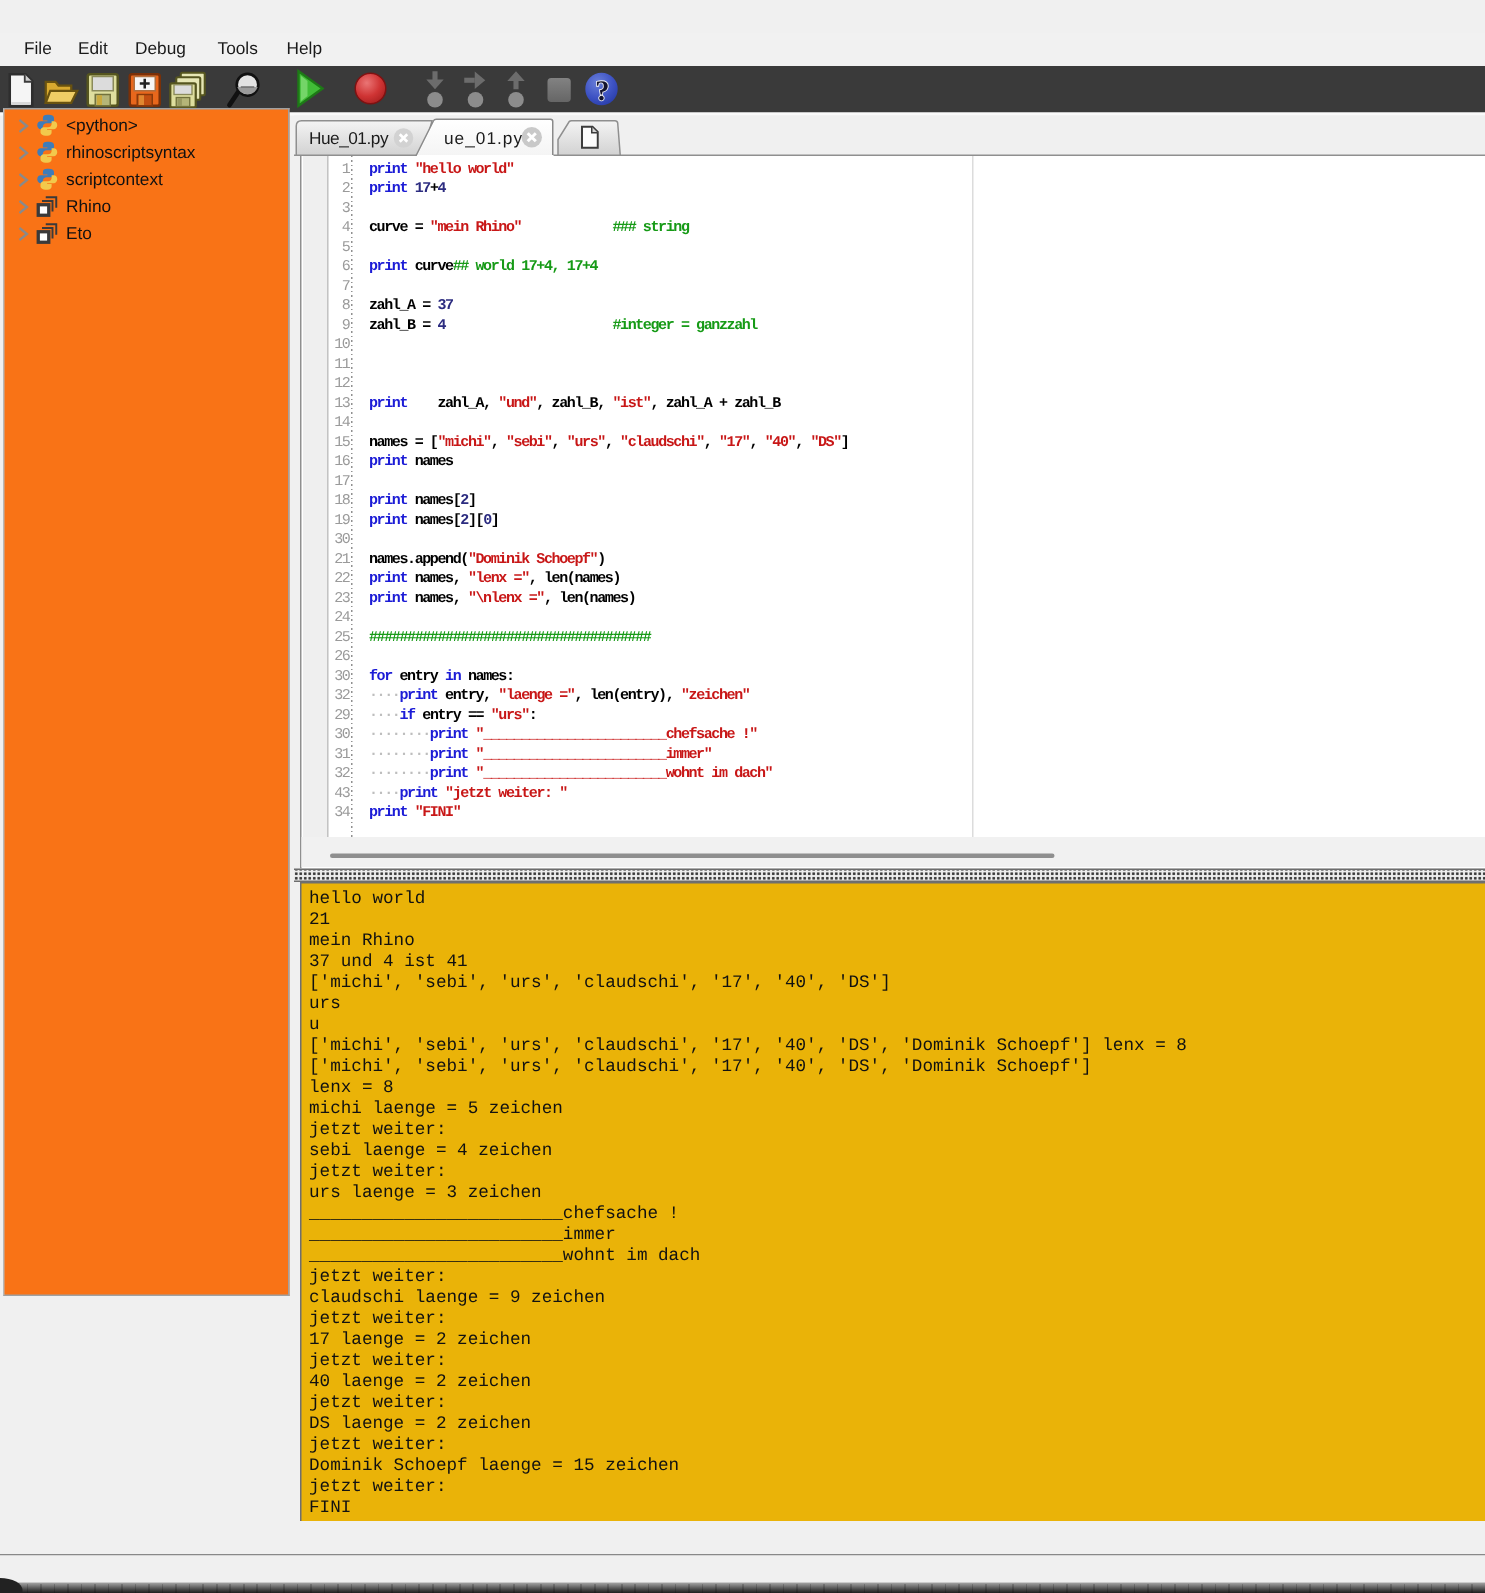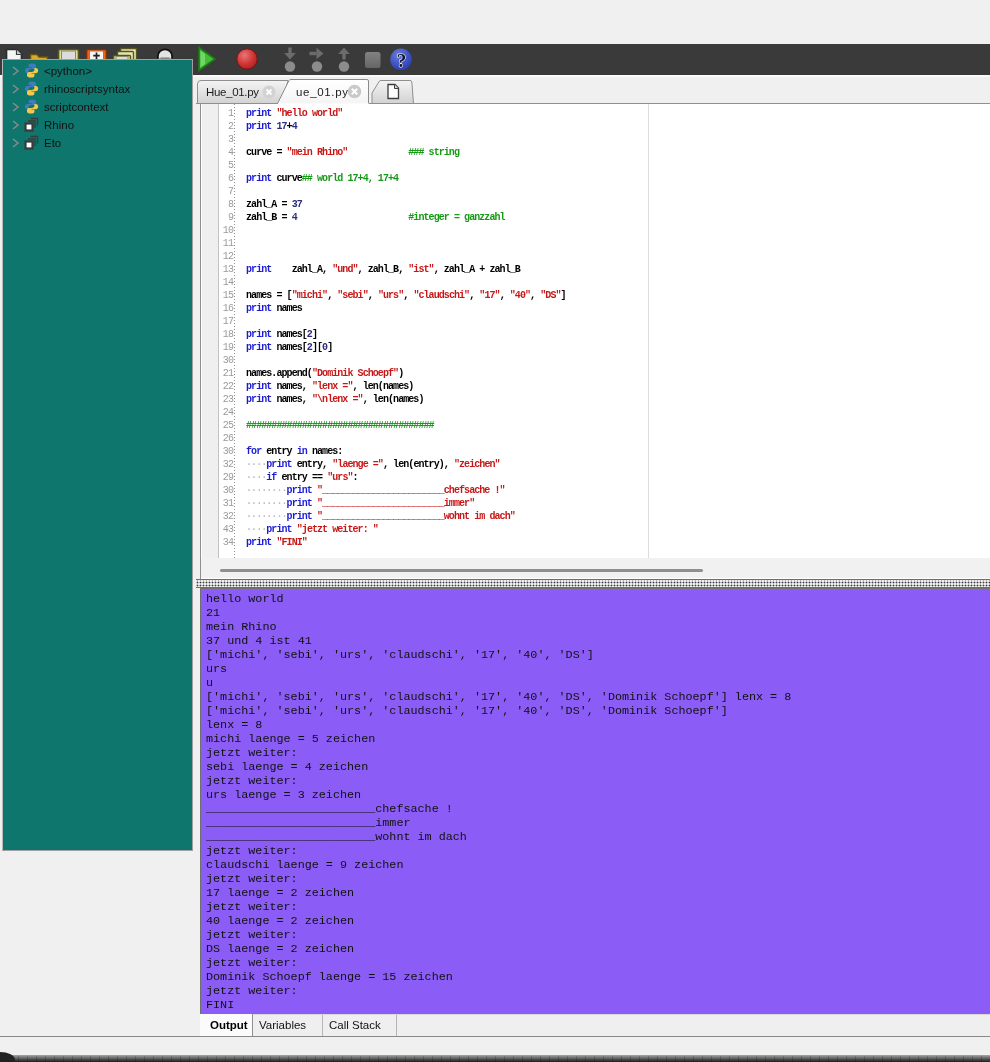--- a/index.html
+++ b/index.html
@@ -9,21 +9,21 @@
 #titlebar{left:0;top:0;width:990px;height:22px;background:#fdfdfd;color:#1b1b1b;font-size:12px}
 #titlebar .txt{position:absolute;left:30px;top:4px;letter-spacing:-0.3px}
 
 #menubar{left:0;top:22px;width:990px;height:22px;background:#f1f1f1;font-size:11.5px;color:#1a1a1a}
 #menubar span{position:absolute;top:5px}
 
 #toolbar{left:0;top:44px;width:990px;height:31px;background:#3a3a3a}
 #toolbar svg{position:absolute}
 #tbline{left:0;top:75px;width:990px;height:2px;background:#fafafa}
 
-#tree{left:2px;top:59px;width:191px;height:792px;background:#0f766e;border:1px solid #a0a0a0;border-left:1px solid #b8b8b8}
+#tree{left:2px;top:72px;width:191px;height:792px;background:#f97316;border:1px solid #a0a0a0;border-left:1px solid #b8b8b8}
 .trow{position:absolute;left:0;width:100%;height:18px;font-size:11.5px;color:#111}
 .trow .chev{position:absolute;left:8px;top:4px}
 .trow .ticon{position:absolute;left:21px;top:1px}
 .trow .lbl{position:absolute;left:41px;top:2.5px}
 
 #tabstrip{left:196px;top:77px;width:794px;height:27px;background:#f0f0f0}
 #tabline{left:196px;top:103px;width:794px;height:1px;background:#8f8f8f}
 
 #editor{left:200px;top:104px;width:790px;height:475px;background:#fff;border-left:1px solid #8f8f8f}
 #marginA{position:absolute;left:1px;top:0;width:17px;height:454px;background:#efefef;border-right:1px solid #c3c3c3}
@@ -35,38 +35,45 @@
 .codeline{position:absolute;left:45px;white-space:pre;font-family:"Liberation Mono",monospace;font-size:10px;font-weight:bold;letter-spacing:-0.93px;color:#000;line-height:13px;height:13px}
 .lnum{position:absolute;width:29px;text-align:right;font-family:"Liberation Mono",monospace;font-size:10px;letter-spacing:-0.9px;color:#9a9a9a;line-height:13px}
 .k{font-style:normal;color:#1c1cd6}
 .s{font-style:normal;color:#c81717}
 .c{font-style:normal;color:#169a16}
 .n{font-style:normal;color:#2c2c80}
 .w{font-style:normal;color:#bdbdbd}
 
 #split{left:196px;top:579px;width:794px;height:9px;border-top:1px solid #6d6d6d;border-bottom:1px solid #6d6d6d;background-color:#ededed;background-image:radial-gradient(circle at 1.5px 1.5px,#3a3a3a 0.8px,transparent 1.1px);background-size:3px 3px;background-position:0 1px}
 
-#output{left:200px;top:588px;width:790px;height:426px;background:#8b5cf6;border-left:1px solid #6f6f6f;border-top:1px solid #6f6f6f}
+#output{left:200px;top:588px;width:790px;height:426px;background:#eab308;border-left:1px solid #6f6f6f;border-top:1px solid #6f6f6f}
 #outtext{position:absolute;left:5px;top:3px;font-family:"Liberation Mono",monospace;font-size:11.75px;letter-spacing:0px;line-height:14px;color:#111;white-space:pre}
 
 #btabs{left:200px;top:1014px;width:790px;height:22px;background:#efefef;border-top:1px solid #d9d9d9;font-size:11.5px;color:#111}
 #btabs .act{position:absolute;left:0;top:-1px;width:53px;height:23px;background:#fbfbfb;border-right:1px solid #8f8f8f}
 #btabs span{position:absolute;top:4px}
 #btabs .vline{position:absolute;top:0;width:1px;height:22px;background:#b5b5b5}
 #mainbottom{left:0;top:1036px;width:990px;height:1px;background:#888}
 
 #statusbar{left:0;top:1037px;width:990px;height:17px;background:#f0f0f0}
 #darkbar{left:0;top:1055px;width:990px;height:7px;background:linear-gradient(180deg,#a6a6a6 0,#7e7e7e 2px,#4a4a4a 4.5px,#1f1f1f 7px)}
 #darkbar .ticks{position:absolute;left:0;top:1px;width:990px;height:6px;background-image:repeating-linear-gradient(90deg,rgba(0,0,0,0.18) 0 1px,transparent 1px 9px)}
 #corner{left:0;top:1052px;width:15px;height:10px;background:#222;border-top-right-radius:15px 8px}
 </style></head>
 <body>
 <div id="app">
 
 
+<div class="abs" id="menubar">
+  <span style="left:16px">File</span>
+  <span style="left:52px">Edit</span>
+  <span style="left:90px">Debug</span>
+  <span style="left:145px">Tools</span>
+  <span style="left:191px">Help</span>
+</div>
 
 <div class="abs" id="toolbar">
 
   <svg style="left:4px;top:4px" width="20" height="24" viewBox="0 0 20 24">
     <path d="M2.5 1.5 L13 1.5 L17.5 6 L17.5 22.5 L2.5 22.5 Z" fill="#f5f5f5" stroke="#2e2e2e" stroke-width="1.7"></path>
     <path d="M12.5 1.5 L12.5 6.5 L17.5 6.5" fill="#cfcfcf" stroke="#3c3c3c" stroke-width="1.2"></path>
     <path d="M3.5 20 L16.5 20 L16.5 22 L3.5 22 Z" fill="#d8d8d8" stroke="none"></path>
   </svg>
 
   <svg style="left:29px;top:7px" width="24" height="20" viewBox="0 0 24 20">
@@ -353,28 +360,20 @@
 jetzt weiter:
 40 laenge = 2 zeichen
 jetzt weiter:
 DS laenge = 2 zeichen
 jetzt weiter:
 Dominik Schoepf laenge = 15 zeichen
 jetzt weiter:
 FINI</div>
 </div>
 
-<div class="abs" id="btabs">
-  <div class="act"></div>
-  <span style="left:10px;font-weight:bold;color:#000">Output</span>
-  <span style="left:59px">Variables</span>
-  <div class="vline" style="left:122px"></div>
-  <span style="left:129px">Call Stack</span>
-  <div class="vline" style="left:196px"></div>
-</div>
 <div class="abs" id="mainbottom"></div>
 <div class="abs" id="statusbar"></div>
 <div class="abs" id="darkbar">
       <div class="ticks"></div>
     </div>
 <div class="abs" id="corner"></div>
 
 </div>
 
 </body></html>

